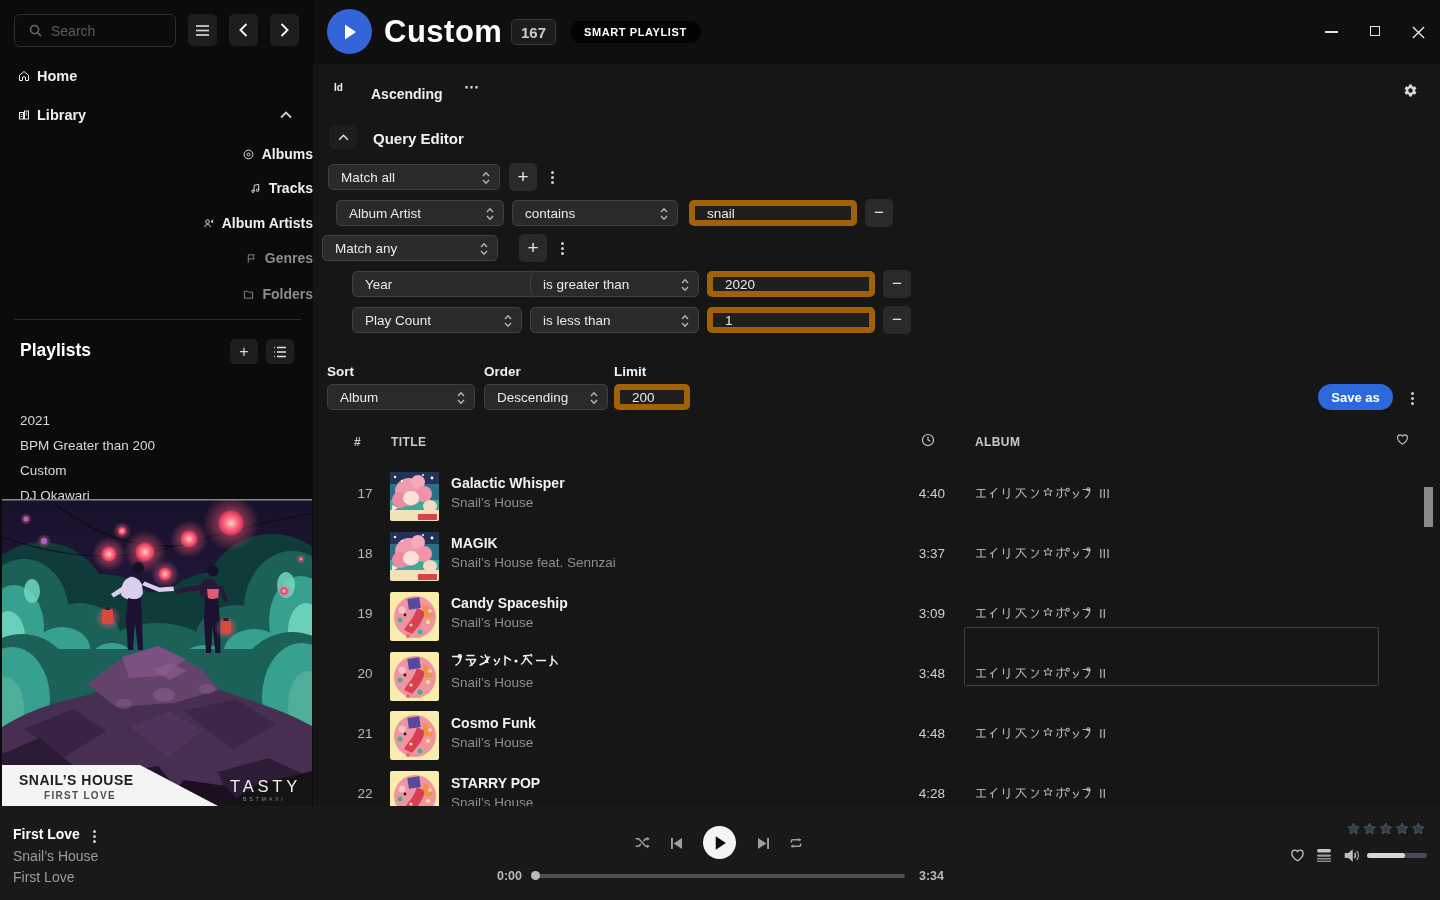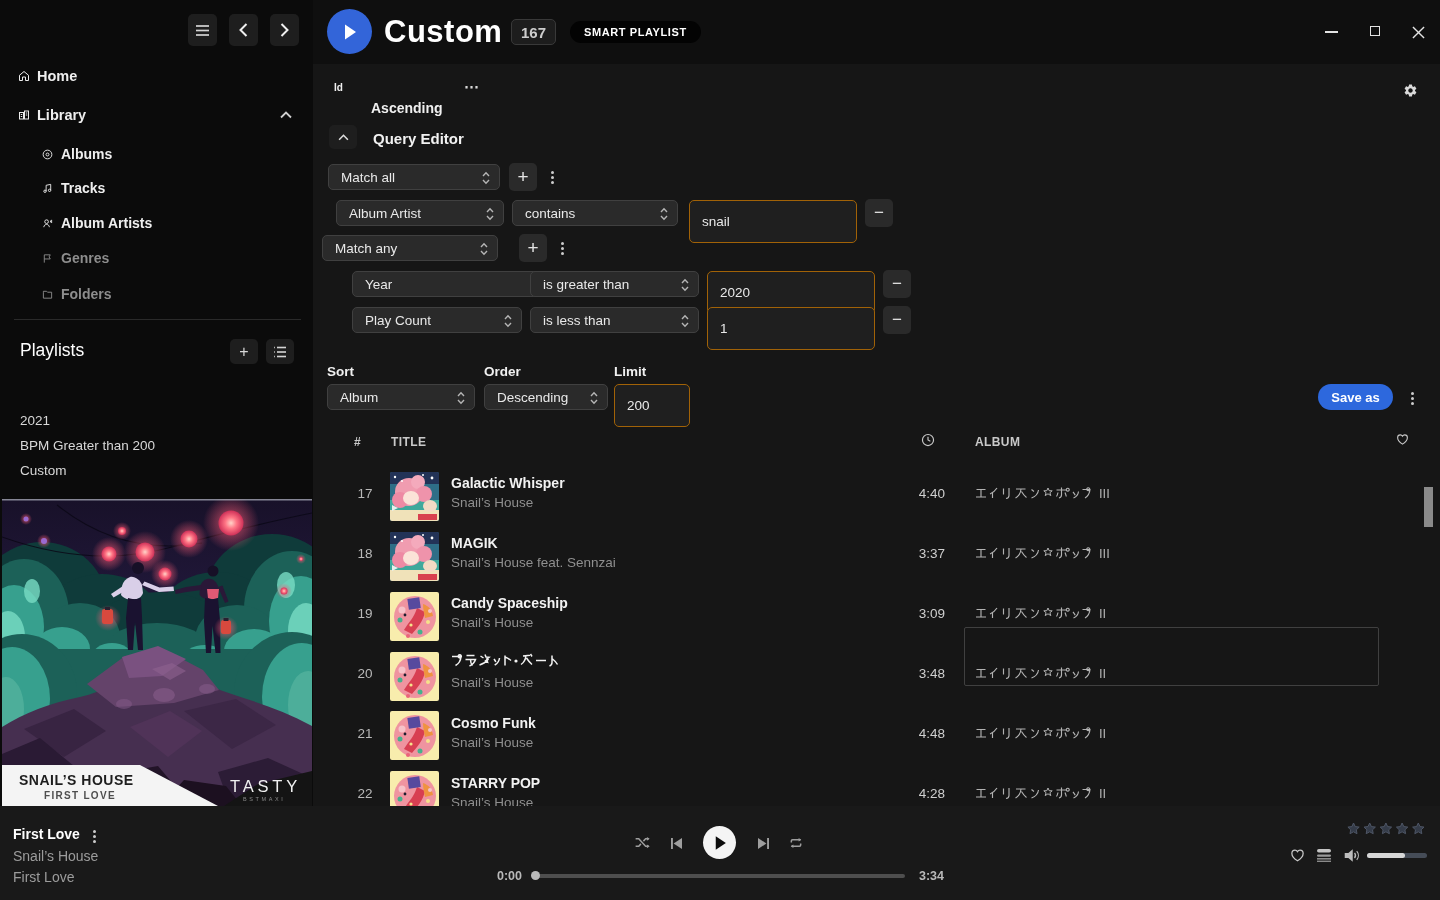--- a/index.html
+++ b/index.html
@@ -11,35 +11,35 @@
 
 #sidebar { left:0; top:0; width:313px; height:806px; background:#0b0b0b; }
 .searchbox { left:14px; top:14px; width:162px; height:33px; border:1px solid #2d2d2d;
   border-radius:6px; color:#5c5c5c; font-size:14px; display:flex; align-items:center; }
 .sbtn { top:14px; width:29px; height:32px; background:#1e1e1e; border-radius:5px;
   display:flex; align-items:center; justify-content:center; color:#d9d9d9; }
 .navrow { left:0; width:313px; height:30px; display:flex; align-items:center; color:#efefef;
   font-size:14.5px; font-weight:700; }
 .navrow .ic { width:12px; margin-left:18px; margin-right:7px; display:flex; }
 .subrow { left:0; width:313px; height:30px; display:flex; align-items:center;
-  font-size:14px; font-weight:700; }
+  font-size:14px; font-weight:700;justify-content:flex-end; }
 .subrow .ic { width:11px; margin-left:42px; margin-right:8px; display:flex; }
 .plitem { left:20px; width:270px; height:25px; color:#d8d8d8; font-size:13.5px; display:flex; align-items:center;margin-top:40px; }
 
 
 #topbar { left:313px; top:0; width:1127px; height:64px; background:#0f0f0f; }
 #content { left:313px; top:64px; width:1127px; height:742px; background:#161616; }
 
 
 .sel { position:absolute; background:#2a2a2a; border:1px solid #404040; border-radius:5px;
   height:26px; color:#e9e9e9; font-size:13.5px; display:flex; align-items:center;
   padding-left:12px; }
 .sel .ud { position:absolute; right:9px; top:6px; }
-.inp { position:absolute; background:#1f1f1f; border:1px solid #a16207; border-radius:5px;
-  height:43px; color:#e9e9e9; font-size:13.5px; display:flex; align-items:center; padding-left:12px; }
+.inp { position:absolute; background:#1f1f1f; border:6px solid #a16207; border-radius:5px;
+  height:26px; color:#e9e9e9; font-size:13.5px; display:flex; align-items:center; padding-left:12px; }
 .sqbtn { position:absolute; width:28px; height:28px; background:#2a2a2a; border-radius:5px;
   color:#e3e3e3; display:flex; align-items:center; justify-content:center; }
 .vdots { position:absolute; width:4px; color:#cccccc; }
 .vdots i { display:block; width:3px; height:3px; border-radius:50%; background:#ccc; margin:2px 0; }
 
 
 .thead { color:#c9c9c9; font-size:12px; font-weight:700; }
 .tnum  { position:absolute; width:40px; text-align:center; color:#b9b9b9; font-size:13.5px; }
 .tart  { position:absolute; left:77px; width:49px; height:49px; border-radius:2px; overflow:hidden; }
 .ttitle{ position:absolute; left:138px; color:#f2f2f2; font-size:14px; font-weight:700; }
@@ -48,20 +48,27 @@
 .talbum{ position:absolute; left:662px; color:#b2b2b2; font-size:13px; }
 
 
 #player { left:0; top:806px; width:1440px; height:94px; background:#191919; }
 </style>
 </head>
 <body>
 <div id="app">
 
   <div id="sidebar" class="abs">
+    <div class="searchbox abs">
+      <svg width="15" height="15" viewBox="0 0 24 24" style="margin:0 8px 0 13px" fill="none" stroke="#6a6a6a" stroke-width="2.4">
+          <circle cx="10.5" cy="10.5" r="6.5"></circle>
+          <line x1="15.5" y1="15.5" x2="21" y2="21"></line>
+        </svg>
+      Search
+    </div>
     <div class="sbtn abs" style="left:188px">
       <svg width="15" height="13" viewBox="0 0 15 13" stroke="#d5d5d5" stroke-width="1.7">
           <line x1="1" y1="2" x2="14" y2="2"></line>
           <line x1="1" y1="6.5" x2="14" y2="6.5"></line>
           <line x1="1" y1="11" x2="14" y2="11"></line>
         </svg>
     </div>
     <div class="sbtn abs" style="left:229px">
       <svg width="9" height="14" viewBox="0 0 9 14" fill="none" stroke="#efefef" stroke-width="2">
           <polyline points="7.5,1 1.5,7 7.5,13"></polyline>
@@ -137,35 +144,36 @@
     <div class="subrow abs" style="top:279px; color:#8d8d8d">
       <span class="ic">
           <svg width="11" height="11" viewBox="0 0 24 24" fill="none" stroke="#8d8d8d" stroke-width="2">
             <path d="M3 7V5h7l2 2h9v13H3z"></path>
           </svg>
         </span>
       Folders
     </div>
     <div class="abs" style="left:14px;top:319px;width:287px;height:1px;background:#2a2a2a"></div>
 
-    <div class="abs" style="left:20px;top:340px;color:#fff;font-size:17.5px;font-weight:400">Playlists</div>
+    <div class="abs" style="left:20px;top:340px;color:#fff;font-size:17.5px;font-weight:700">Playlists</div>
     <div class="sbtn abs" style="left:230px;top:339px;width:28px;height:25px;font-size:16px">+</div>
     <div class="sbtn abs" style="left:266px;top:339px;width:28px;height:25px">
       <svg width="14" height="12" viewBox="0 0 14 12" stroke="#d5d5d5" stroke-width="1.6">
           <line x1="4" y1="1.5" x2="13" y2="1.5"></line>
           <line x1="4" y1="6" x2="13" y2="6"></line>
           <line x1="4" y1="10.5" x2="13" y2="10.5"></line>
           <line x1="1" y1="1.5" x2="1.8" y2="1.5"></line>
           <line x1="1" y1="6" x2="1.8" y2="6"></line>
           <line x1="1" y1="10.5" x2="1.8" y2="10.5"></line>
         </svg>
     </div>
     <div class="plitem abs" style="top:368px">2021</div>
     <div class="plitem abs" style="top:393px">BPM Greater than 200</div>
     <div class="plitem abs" style="top:418px">Custom</div>
+    <div class="plitem abs" style="top:443px">DJ Okawari</div>
     <div class="plitem abs" style="top:468px">Favorites</div>
 
     <div class="abs" style="left:2px;top:499px;width:310px;height:307px;overflow:hidden">
       <svg width="310" height="307" viewBox="0 0 310 307">
         <defs>
           <linearGradient id="sky" x1="0" y1="0" x2="0" y2="1">
             <stop offset="0" stop-color="#181129"></stop>
               <stop offset=".45" stop-color="#241a40"></stop>
               <stop offset="1" stop-color="#2b2052"></stop>
           </linearGradient>
@@ -331,21 +339,21 @@
     <div class="abs" style="left:1057px;top:26px;width:10px;height:10px;border:1.5px solid #e3e3e3"></div>
     <svg class="abs" style="left:1099px;top:26px" width="13" height="13" viewBox="0 0 14 14" fill="none" stroke="#e3e3e3" stroke-width="1.5">
         <line x1="1" y1="1" x2="13" y2="13"></line>
         <line x1="13" y1="1" x2="1" y2="13"></line>
       </svg>
   </div>
 
   <div id="content" class="abs">
 
     <div class="abs" style="left:21px;top:18px;color:#f0f0f0;font-size:10px;font-weight:700">Id</div>
-    <div class="abs" style="left:58px;top:36px;color:#f0f0f0;font-size:14px;font-weight:700">Ascending</div>
+    <div class="abs" style="left:58px;top:22px;color:#f0f0f0;font-size:14px;font-weight:700">Ascending</div>
     <div class="abs" style="left:151px;top:14px;color:#d9d9d9;font-size:15px;font-weight:700;letter-spacing:1px">⋯</div>
     <svg class="abs" style="left:1090px;top:19px" width="15" height="15" viewBox="0 0 24 24" fill="#d9d9d9">
         <path d="M19.14 12.94c.04-.3.06-.61.06-.94 0-.32-.02-.64-.07-.94l2.03-1.58a.49.49 0 0 0 .12-.61l-1.92-3.32a.488.488 0 0 0-.59-.22l-2.39.96c-.5-.38-1.03-.7-1.62-.94l-.36-2.54a.484.484 0 0 0-.48-.41h-3.84c-.24 0-.43.17-.47.41l-.36 2.54c-.59.24-1.13.57-1.62.94l-2.39-.96c-.22-.08-.47 0-.59.22L2.74 8.87c-.12.21-.08.47.12.61l2.03 1.58c-.05.3-.09.63-.09.94s.02.64.07.94l-2.03 1.58a.49.49 0 0 0-.12.61l1.92 3.32c.12.22.37.29.59.22l2.39-.96c.5.38 1.03.7 1.62.94l.36 2.54c.05.24.24.41.48.41h3.84c.24 0 .44-.17.47-.41l.36-2.54c.59-.24 1.13-.56 1.62-.94l2.39.96c.22.08.47 0 .59-.22l1.92-3.32c.12-.22.07-.47-.12-.61l-2.01-1.58zM12 15.6c-1.98 0-3.6-1.62-3.6-3.6s1.62-3.6 3.6-3.6 3.6 1.62 3.6 3.6-1.62 3.6-3.6 3.6z"></path>
       </svg>
 
     <div class="sqbtn" style="left:16px;top:61px;width:28px;height:24px;background:#1e1e1e">
       <svg width="11" height="7" viewBox="0 0 12 8" fill="none" stroke="#e0e0e0" stroke-width="1.8">
           <polyline points="1,6.5 6,1.5 11,6.5"></polyline>
         </svg>
     </div>

